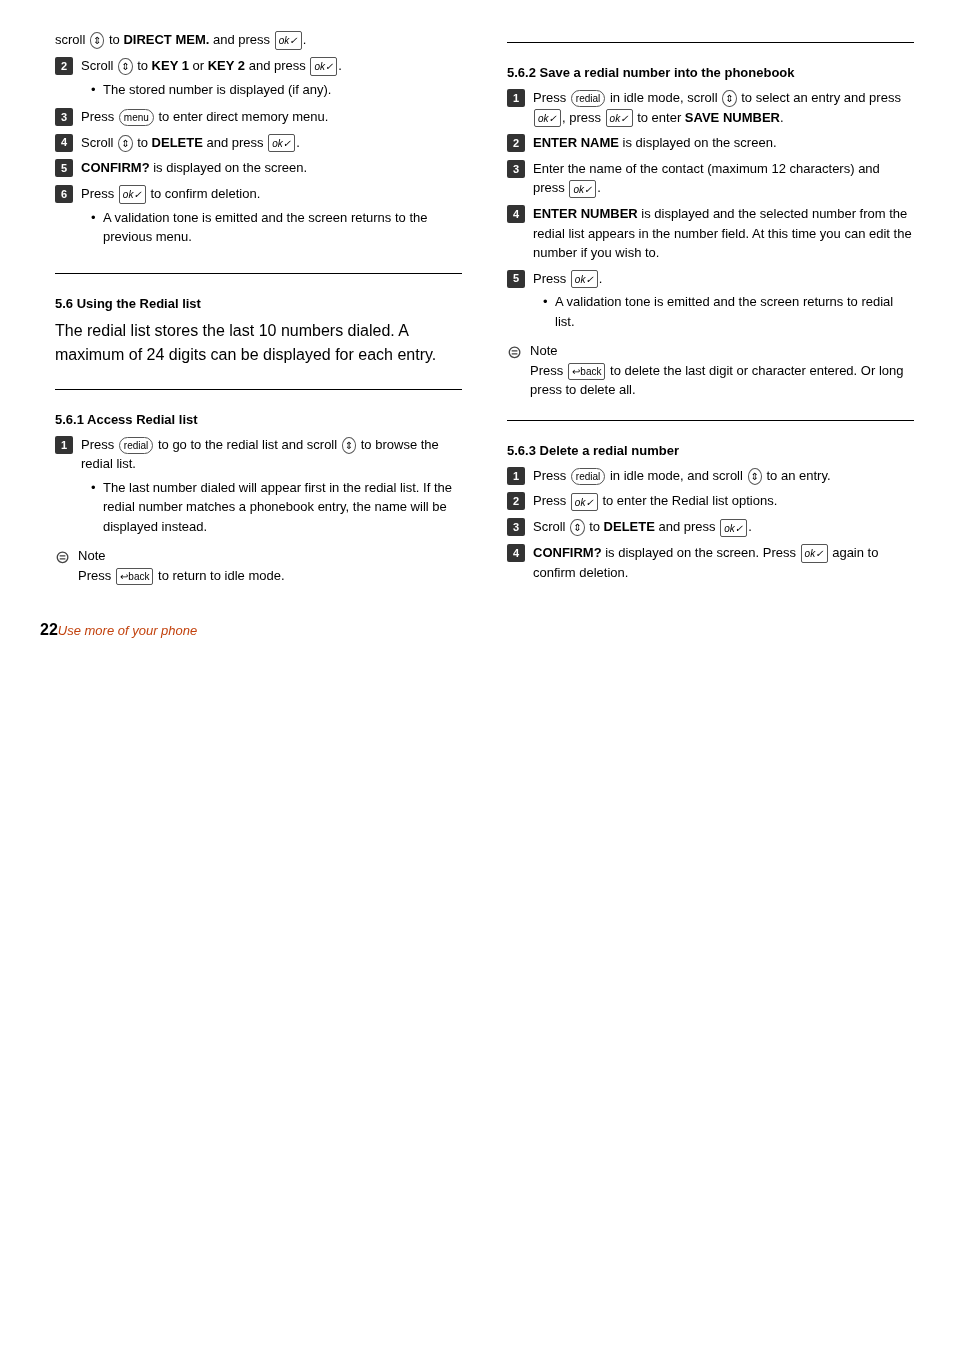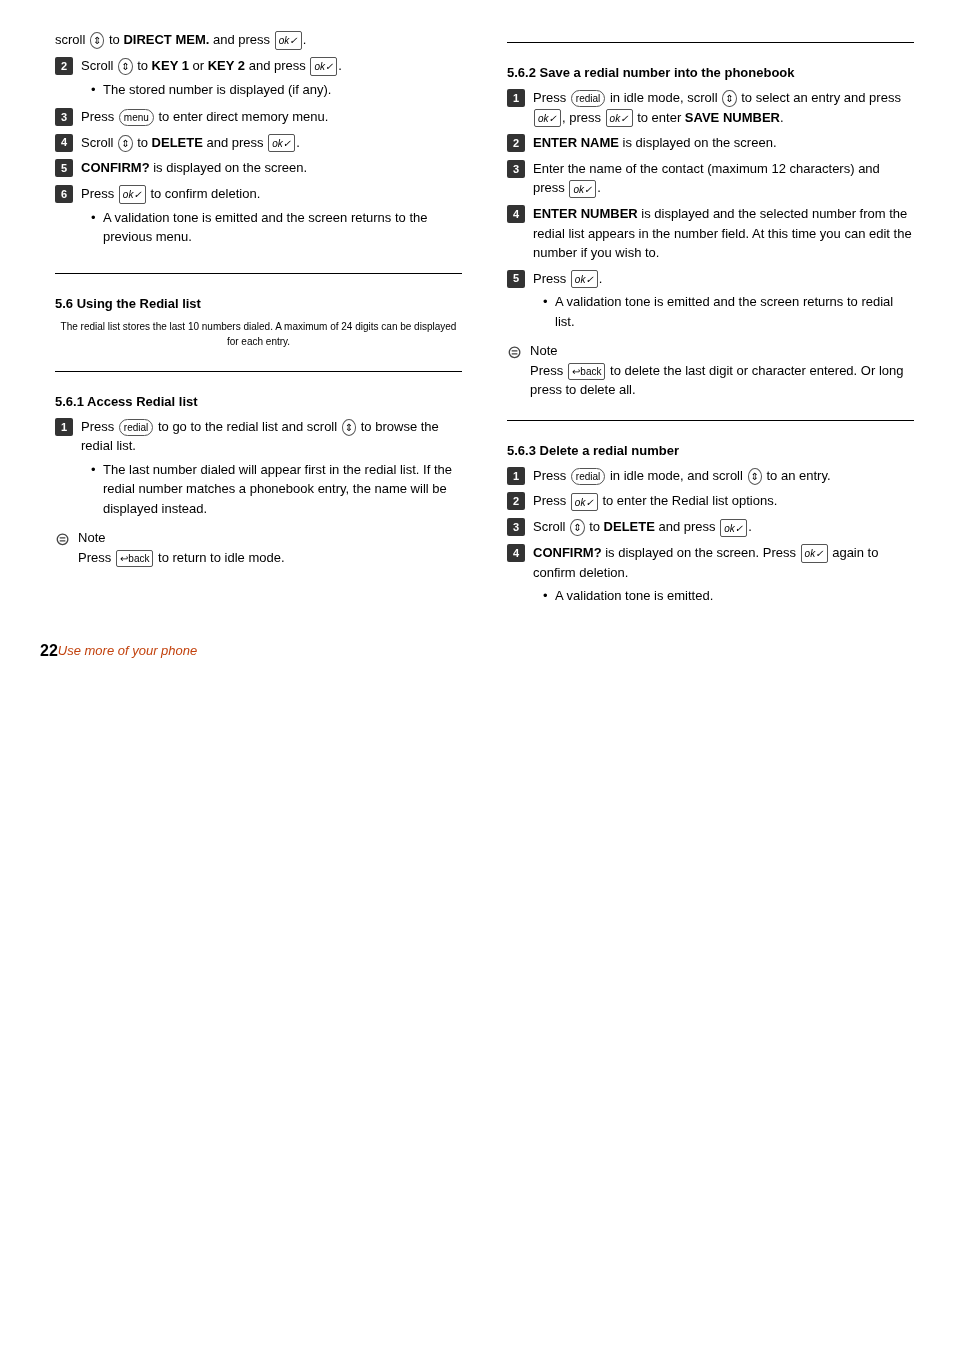--- a/index.html
+++ b/index.html
@@ -26,24 +26,23 @@
       border: none;
       border-top: 1px solid #000;
       margin: 12px 0;
     }
     .section-title {
       font-size: 13px;
       font-weight: bold;
       margin-bottom: 8px;
     }
     .section-intro {
-      font-size: 10px;
+      font-size: 16px;
       margin-bottom: 10px;
       line-height: 1.5;
-      text-align: center;
     }
     .steps {
       list-style: none;
       padding: 0;
       margin: 0;
     }
     .step {
       display: flex;
       align-items: flex-start;
       margin-bottom: 6px;
@@ -337,23 +336,20 @@
         <div class="step">
           <span class="step-num">3</span>
           <div class="step-content">
             Scroll <span class="icon-scroll">⇕</span> to <b>DELETE</b> and press <span class="icon-ok"></span>.
           </div>
         </div>
         <div class="step">
           <span class="step-num">4</span>
           <div class="step-content">
             <b>CONFIRM?</b> is displayed on the screen. Press <span class="icon-ok"></span> again to confirm deletion.
-            <ul class="bullet-list">
-              <li>A validation tone is emitted.</li>
-            </ul>
           </div>
         </div>
       </div>
     </div>
 
   </div>
 
 </div>
 
 <div class="page-footer">

